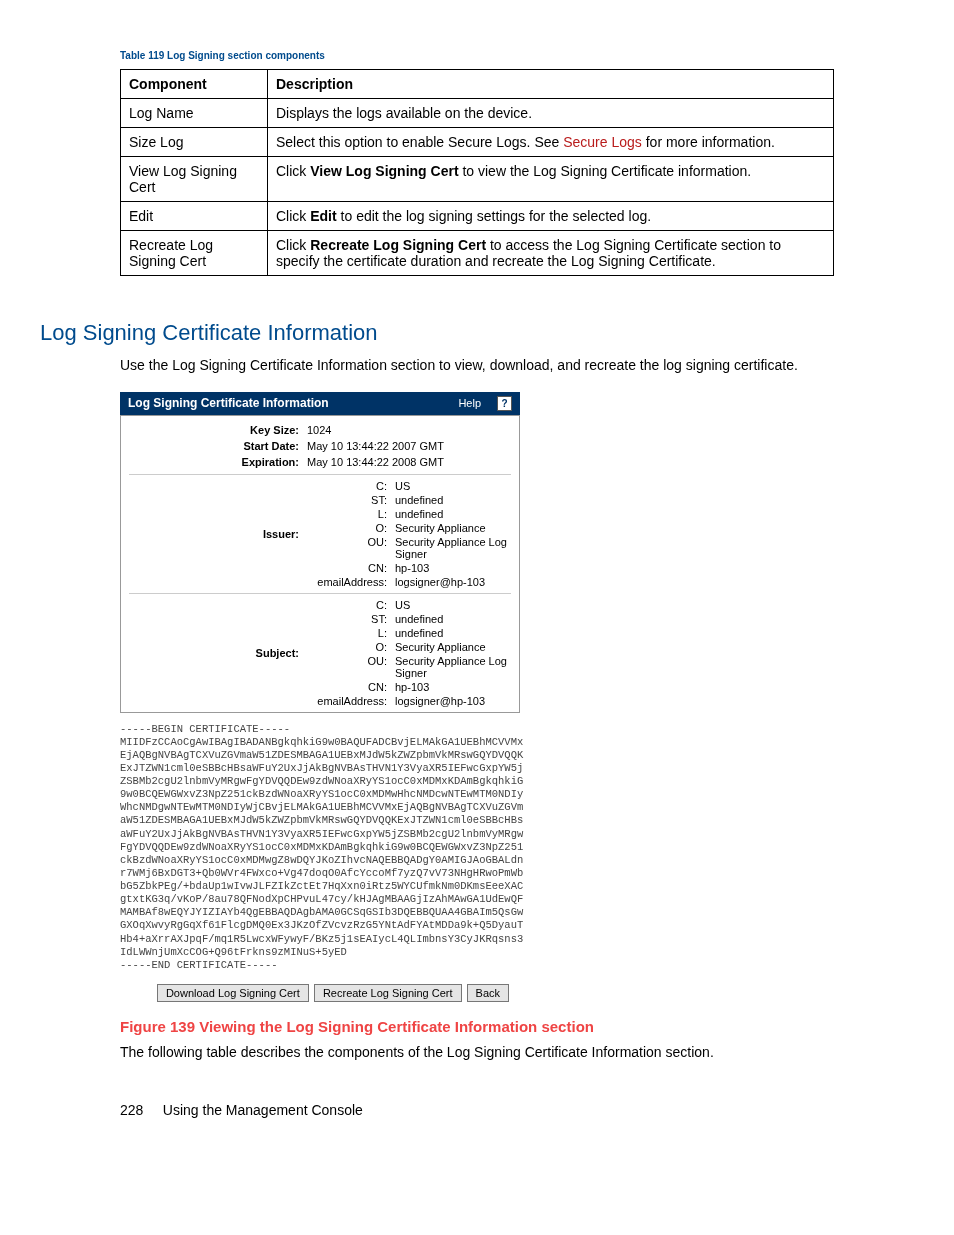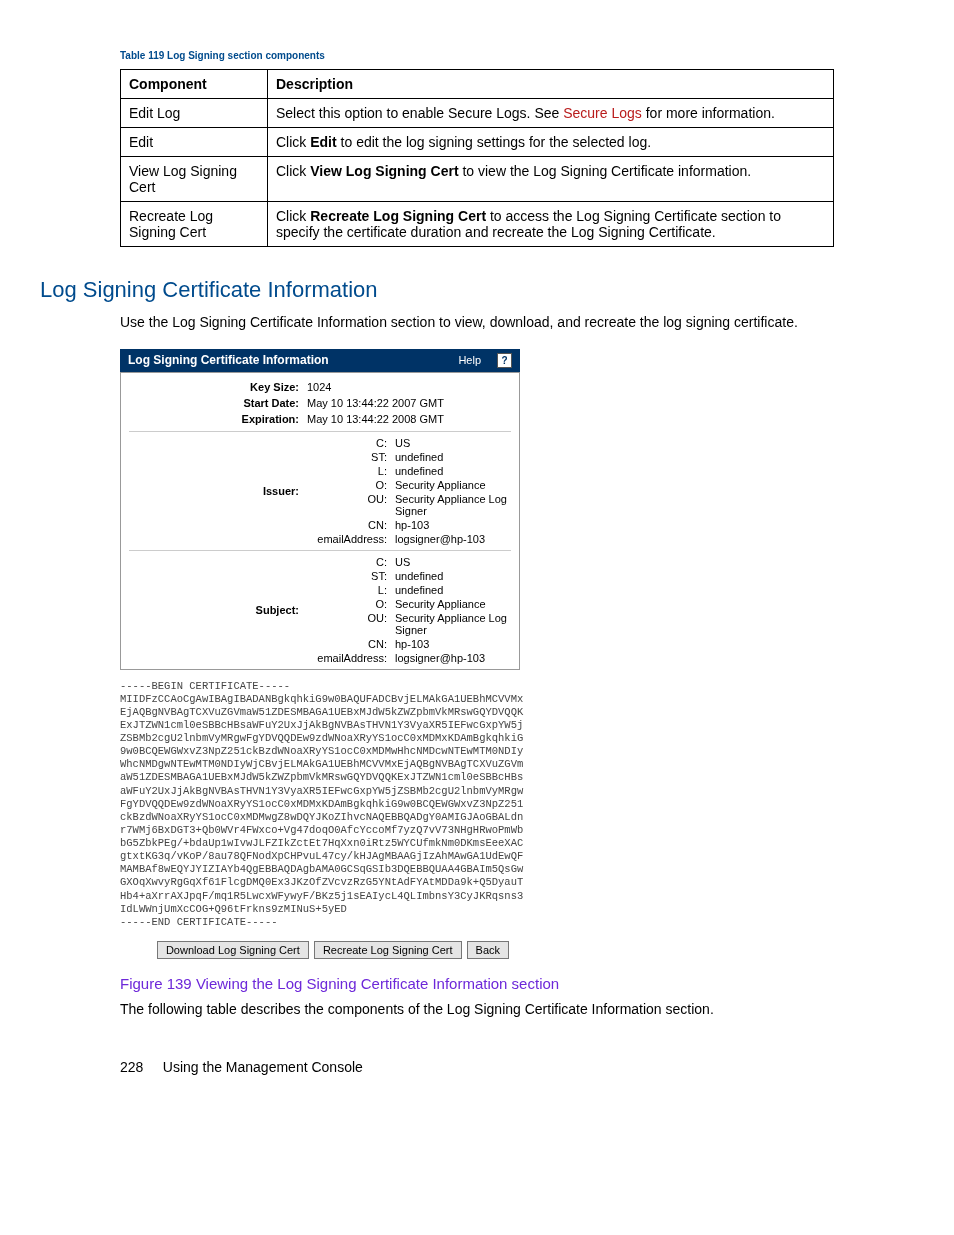--- a/index.html
+++ b/index.html
@@ -12,29 +12,29 @@
     width: 954px;
     box-sizing: border-box;
   }
   .table-title {
     color: #004b8d;
     font-weight: bold;
     font-size: 10px;
     margin-bottom: 8px;
   }
   .figure-title {
-    color: #6d28d9;
-    font-weight: normal;
+    color: #ef4444;
+    font-weight: bold;
     font-size: 15px;
     margin: 16px 0 8px 0;
   }
   table.doc-table {
     border-collapse: collapse;
     width: 100%;
-    margin-bottom: 30px;
+    margin-bottom: 44px;
   }
   table.doc-table th, table.doc-table td {
     border: 1px solid #000;
     padding: 6px 8px;
     text-align: left;
     vertical-align: top;
     font-size: 14px;
   }
   table.doc-table th {
     font-weight: bold;
@@ -169,35 +169,39 @@
 
 <table class="doc-table">
   <thead>
     <tr>
       <th style="width:130px">Component</th>
       <th>Description</th>
     </tr>
   </thead>
   <tbody>
     <tr>
-      <td>Edit Log</td>
+      <td>Log Name</td>
+      <td>Displays the logs available on the device.</td>
+    </tr>
+    <tr>
+      <td>Size Log</td>
       <td>
         <span>Select this option to enable Secure Logs. See </span><span class="link">Secure Logs</span><span> for more information.</span>
       </td>
     </tr>
     <tr>
+      <td>View Log Signing Cert</td>
+      <td>
+        <span>Click </span><b>View Log Signing Cert</b><span> to view the Log Signing Certificate information.</span>
+      </td>
+    </tr>
+    <tr>
       <td>Edit</td>
       <td>
         <span>Click </span><b>Edit</b><span> to edit the log signing settings for the selected log.</span>
-      </td>
-    </tr>
-    <tr>
-      <td>View Log Signing Cert</td>
-      <td>
-        <span>Click </span><b>View Log Signing Cert</b><span> to view the Log Signing Certificate information.</span>
       </td>
     </tr>
     <tr>
       <td>Recreate Log Signing Cert</td>
       <td>
         <span>Click </span><b>Recreate Log Signing Cert</b><span> to access the Log Signing Certificate section to specify the certificate duration and recreate the Log Signing Certificate.</span>
       </td>
     </tr>
   </tbody>
 </table>

